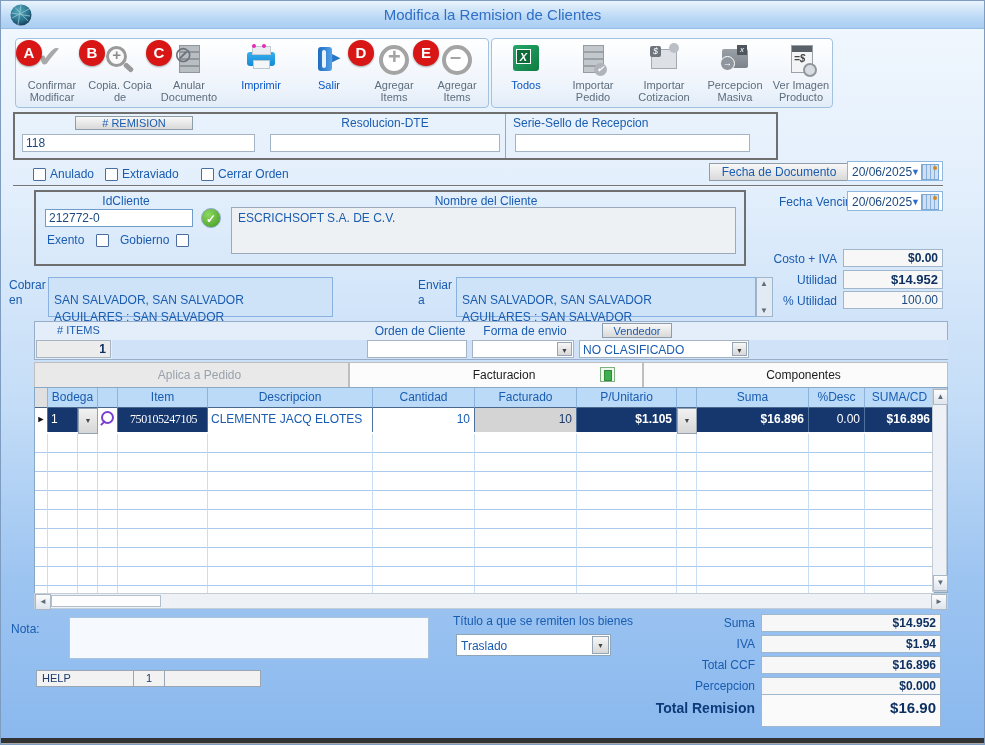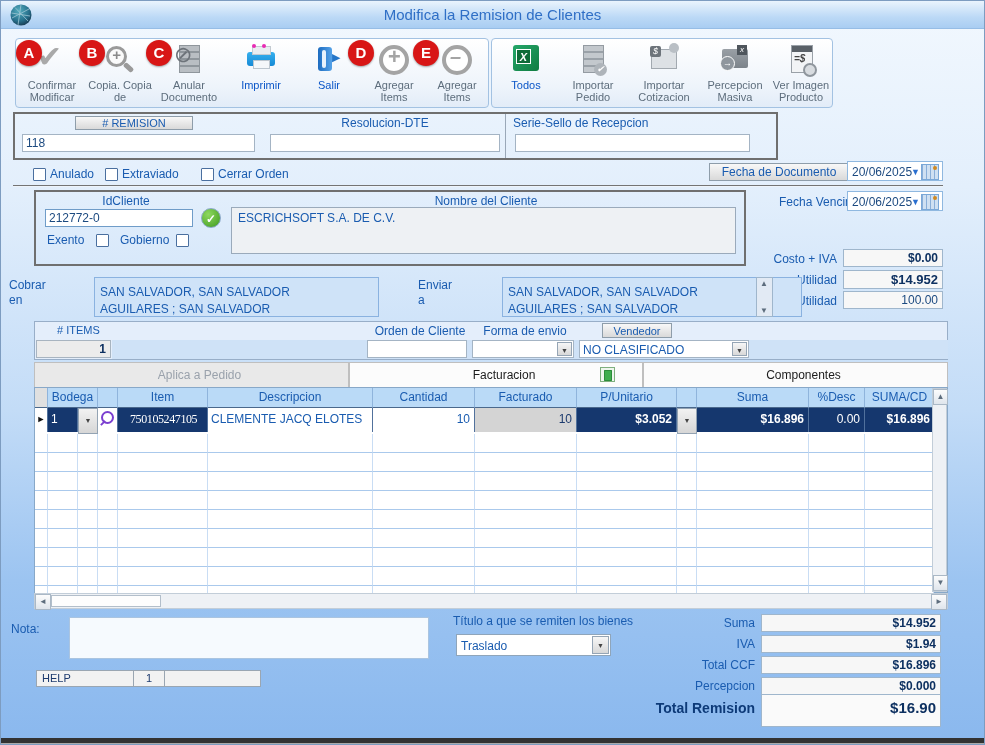--- a/index.html
+++ b/index.html
@@ -24,22 +24,22 @@
     font-size:15px;text-align:center;line-height:26px;box-shadow:0 1px 2px rgba(0,0,0,.35);z-index:30;}
   
   .lbl{color:#1a5cb0;font-size:12px;white-space:nowrap;}
   .gbtn{background:linear-gradient(180deg,#f8f8f8,#d9d9d9);border:1px solid #8e9daa;color:#1a5cb0;
     font-size:11px;text-align:center;line-height:12px;}
   .inp{background:#fff;border:1px solid #a4b4c4;color:#1c4a80;font-size:12px;padding:0 3px;font-family:"Liberation Sans",sans-serif;}
   .groupbox{border:2px solid #6f6f6f;}
   .cb{width:13px;height:13px;background:#fff;border:1px solid #4a6f9f;border-radius:1px;}
   .vbox{background:#f7f7f7;border:1px solid #9fb6cc;color:#0d3060;font-weight:bold;font-size:12px;
     text-align:right;padding:1px 4px 0 0;}
-  .addr{background:#cfe3f8;border:1px solid #8ab2e0;color:#1a5cb0;font-size:12px;padding:6px 5px;
-    white-space:pre-line;line-height:17px;margin-left:46px;}
+  .addr{background:#cfe3f8;border:1px solid #8ab2e0;color:#1a5cb0;font-size:12px;padding:14px 5px;
+    white-space:pre-line;line-height:17px;}
   .pre{white-space:pre-line;}
   
   .datec{background:#fff;border:1px solid #8fb8e0;height:20px;}
   .datec .dtxt{position:absolute;left:4px;top:3px;font-size:12px;color:#1c4a80;}
   .datec .darr{position:absolute;right:22px;top:5px;font-size:9px;color:#2a6fd0;}
   .cal{position:absolute;right:3px;top:2px;width:16px;height:14px;border:1px solid #7aa8d8;
     background:linear-gradient(#cfe0f2,#cfe0f2),repeating-linear-gradient(90deg,#a9c6e4 0 1px,transparent 1px 4px);
     background-blend-mode:multiply;}
   .cal::after{content:"";position:absolute;right:1px;top:1px;width:4px;height:4px;border-radius:50%;background:#d08820;}
   .carr{background:linear-gradient(180deg,#f6f6f6,#d8d8d8);border:1px solid #95a5b5;color:#444;
@@ -360,21 +360,21 @@
       <div class="dcell" style="background:#fff;color:#111;font-size:9px;text-align:center;">►</div>
       <div class="dcell navy" style="padding-left:3px;">1</div>
       <div class="dcell" style="background:linear-gradient(180deg,#f2f2f2,#d6d6d6);color:#444;font-size:7px;text-align:center;border:1px solid #93a3b3;">▼</div>
       <div class="dcell lookup" style="background:#fff;position:relative;">
           <i></i>
         </div>
       <div class="dcell navy" style="padding-left:12px;letter-spacing:-0.4px;font-family:Liberation Serif, serif;">750105247105</div>
       <div class="dcell" style="background:#fff;color:#1a5cb0;padding-left:3px;">CLEMENTE JACQ ELOTES 4</div>
       <div class="dcell num" style="background:#fff;color:#1a5cb0;">10</div>
       <div class="dcell num" style="background:#d4d4d4;color:#1c3a6e;">10</div>
-      <div class="dcell navy num bold">$3.052</div>
+      <div class="dcell navy num bold">$1.105</div>
       <div class="dcell" style="background:linear-gradient(180deg,#f2f2f2,#d6d6d6);color:#444;font-size:7px;text-align:center;border:1px solid #93a3b3;">▼</div>
       <div class="dcell navy num bold">$16.896</div>
       <div class="dcell navy num">0.00</div>
       <div class="dcell navy num bold" style="border-right:none;">$16.896</div>
     </div>
     <div>
         <div class="erow">
           <span class="ecell"></span>
           <span class="ecell"></span>
           <span class="ecell"></span>

